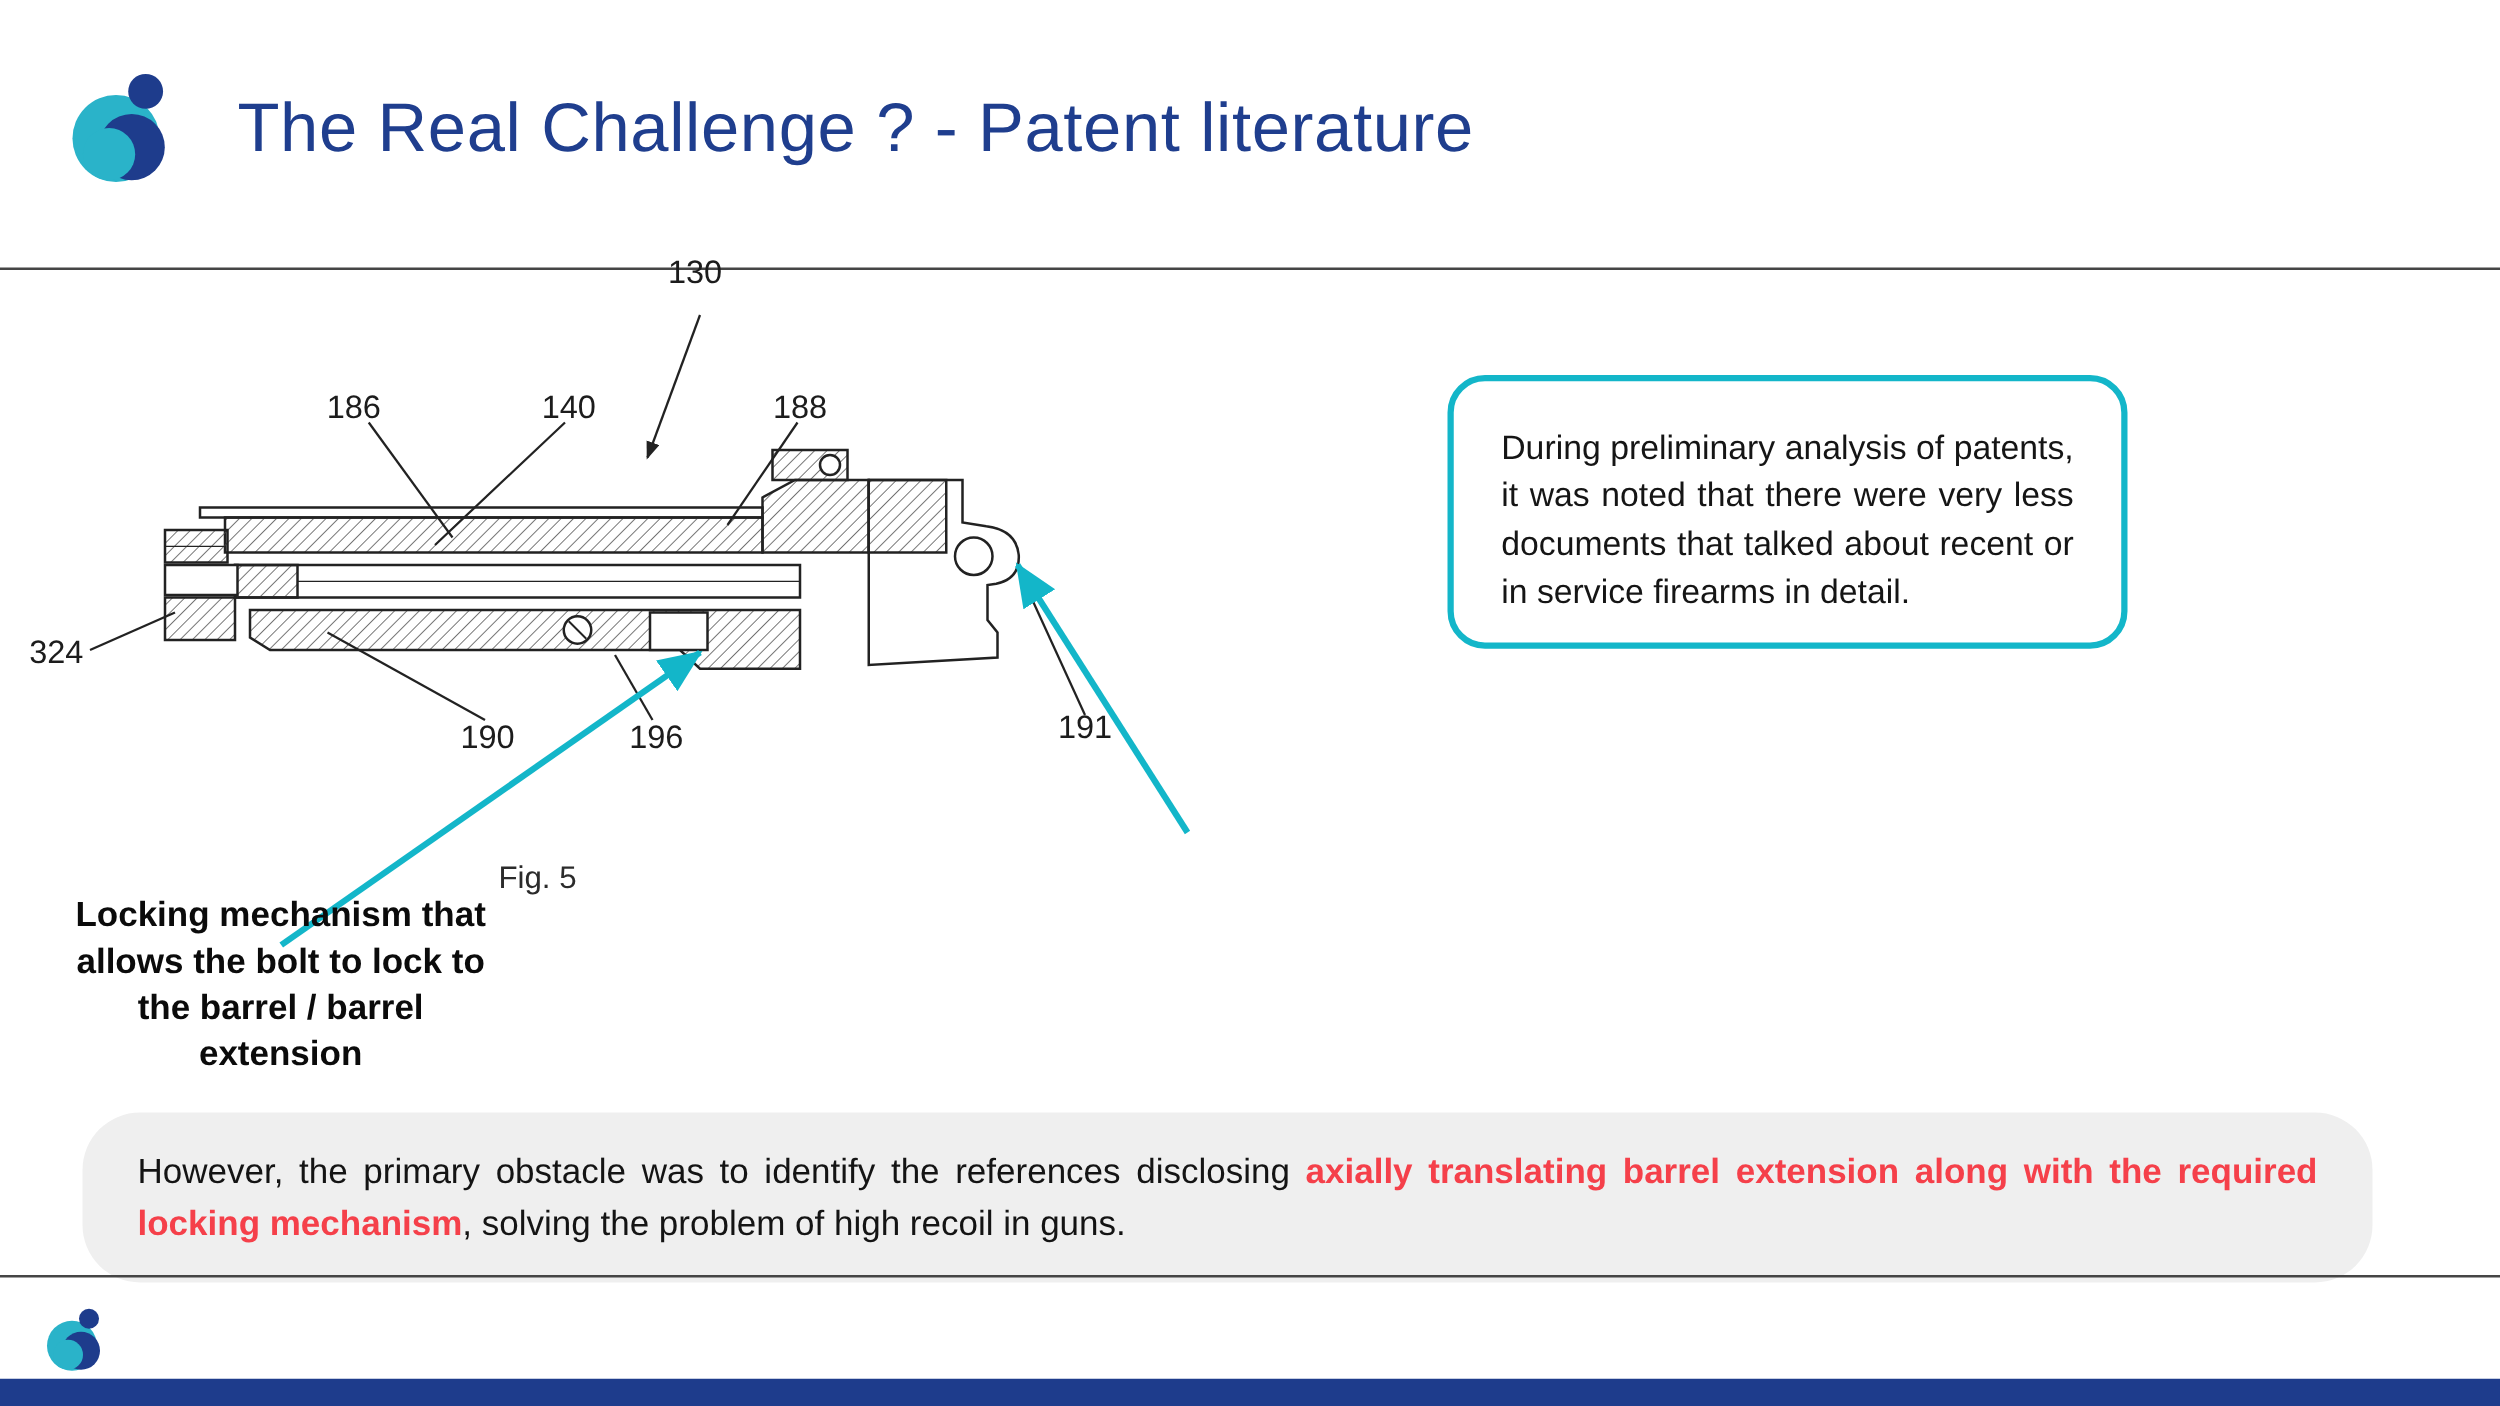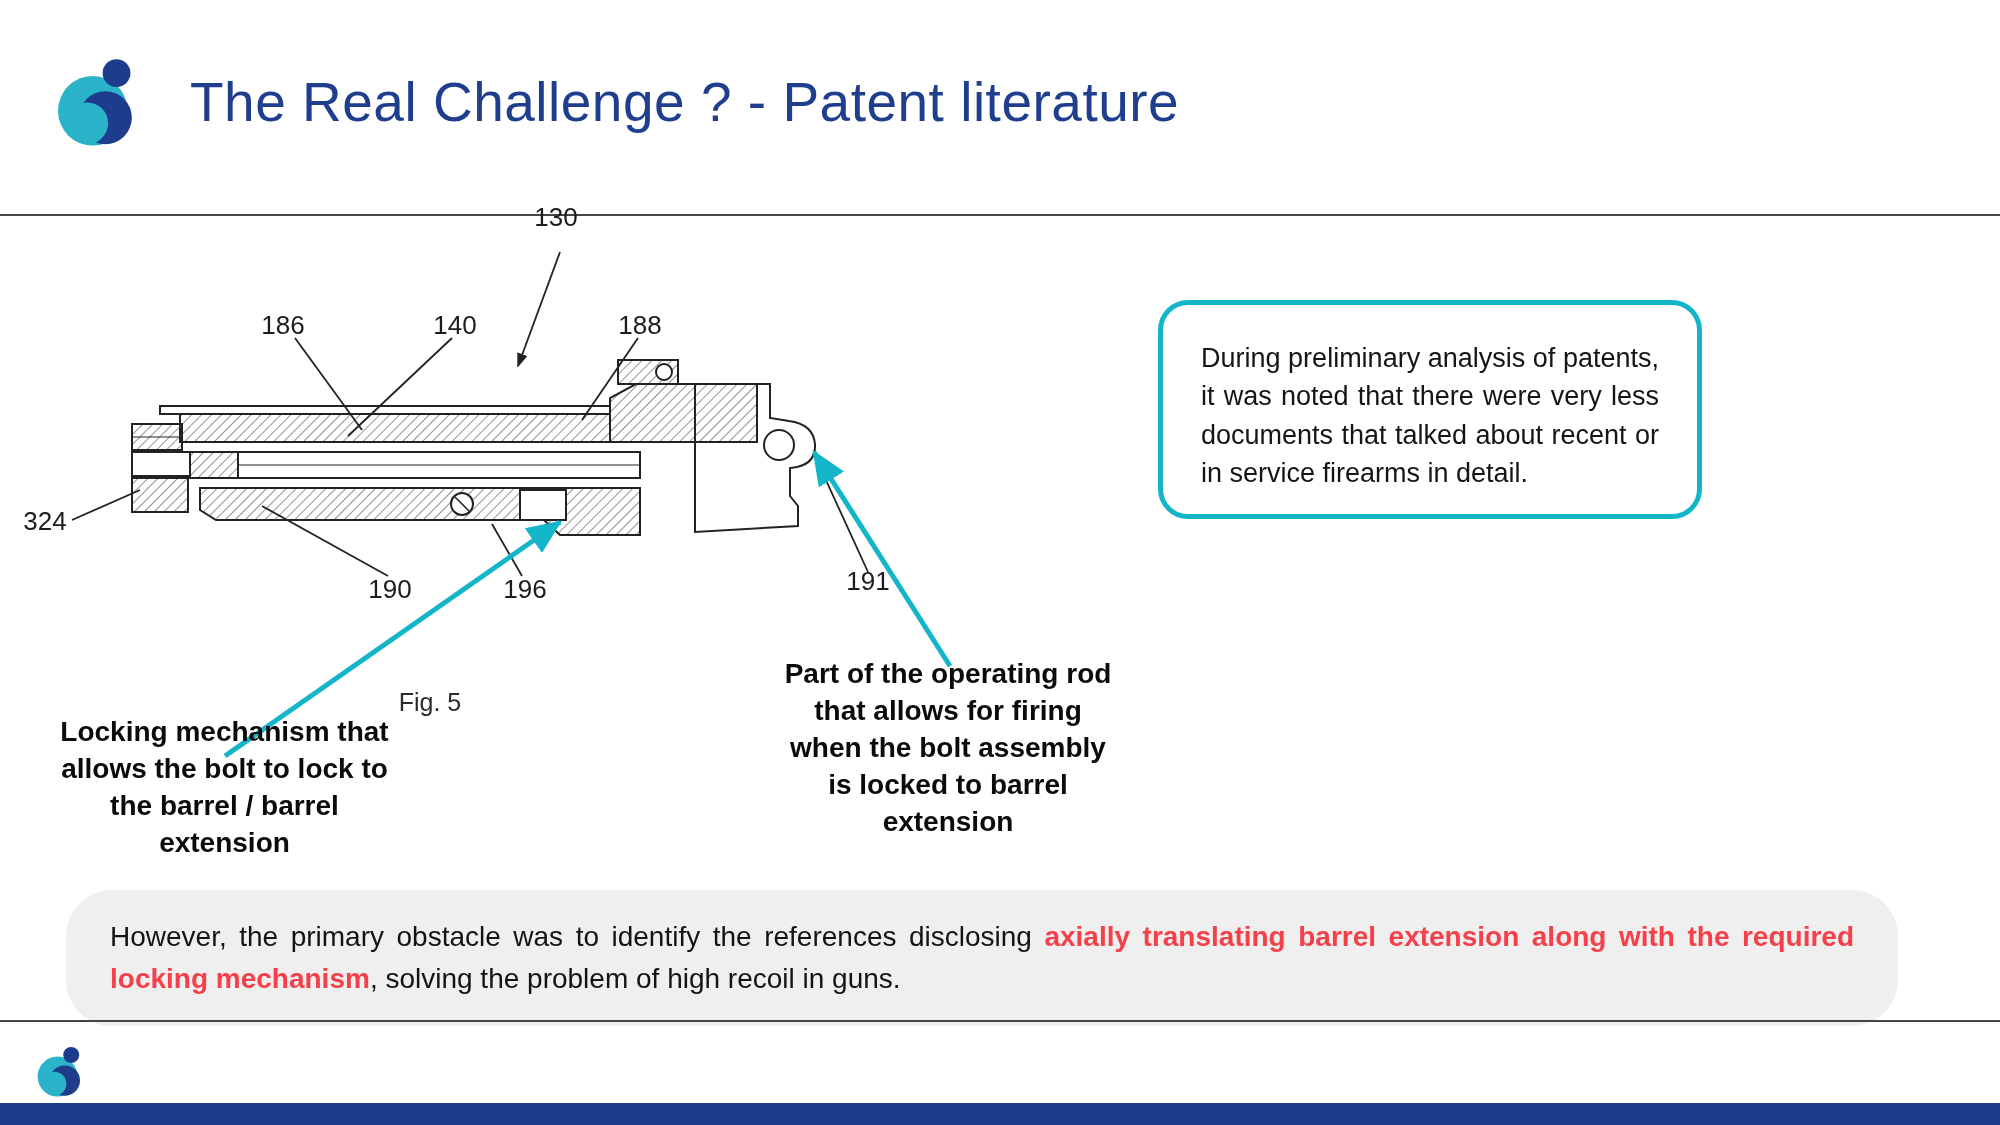--- a/index.html
+++ b/index.html
@@ -137,21 +137,20 @@
   <div class="ref" style="left:455px; top:310px;">140</div>
   <div class="ref" style="left:640px; top:310px;">188</div>
   <div class="ref" style="left:45px;  top:506px;">324</div>
   <div class="ref" style="left:390px; top:574px;">190</div>
   <div class="ref" style="left:525px; top:574px;">196</div>
   <div class="ref" style="left:868px; top:566px;">191</div>
 
   <div class="fig-caption">Fig. 5</div>
 
   <div class="callout left">Locking mechanism that allows the bolt to lock to the barrel / barrel extension</div>
-  <div class="callout right">Part of the operating rod that allows for firing when the bolt assembly is locked to barrel extension</div>
 
   <div class="side-box">
     <p><span>During preliminary analysis of patents, it was noted that there were very less documents that talked about recent or in service firearms in detail.</span></p>
   </div>
 
   <div class="bottom-box">
     <span>However, the primary obstacle was to identify the references disclosing </span><span class="red-bold">axially translating barrel extension along with the required locking mechanism</span><span>, solving the problem of high recoil in guns.</span>
   </div>
 
   <div class="rule bottom"></div>

